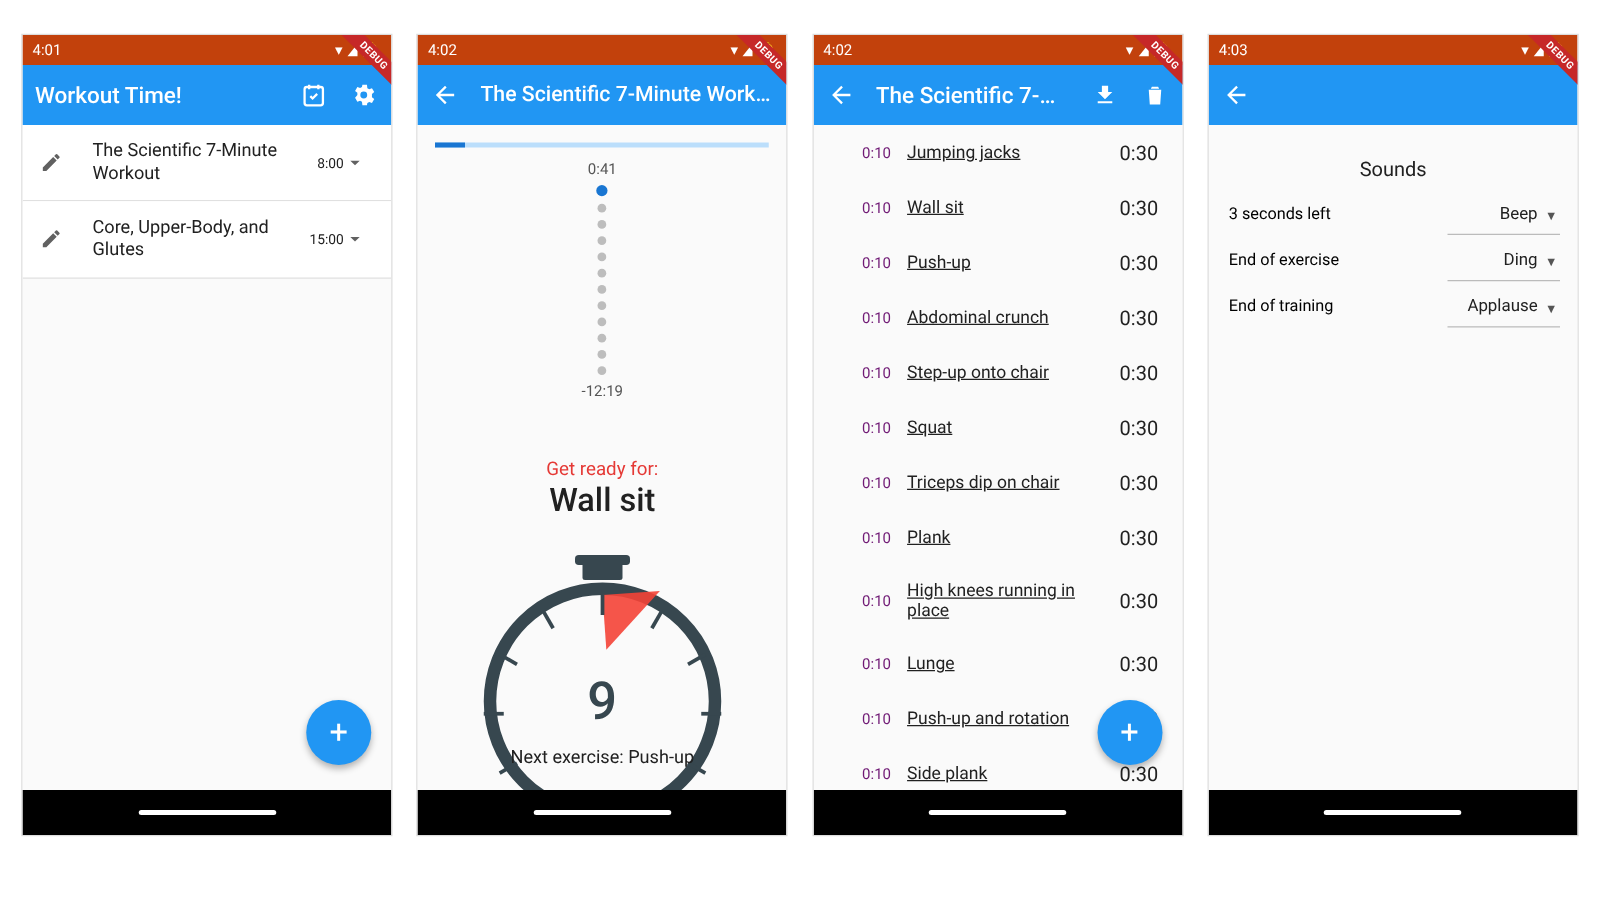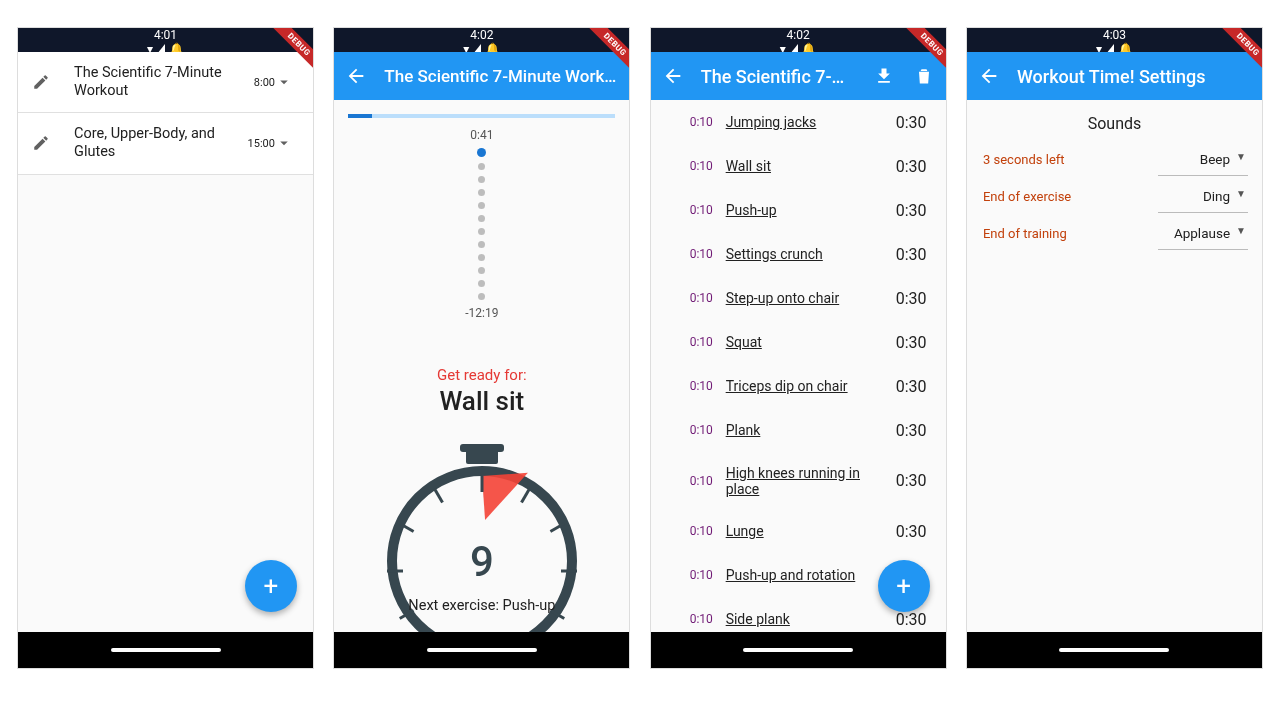--- a/index.html
+++ b/index.html
@@ -23,27 +23,26 @@
     background: #fafafa;
     position: relative;
     overflow: hidden;
     box-shadow: 0 0 0 1px #ddd;
     display: flex;
     flex-direction: column;
   }
   
   .statusbar {
     height: 24px;
-    background: #0f172a;
+    background: #c2410c;
     color: #fff;
     display: flex;
     align-items: center;
     padding: 0 8px;
     font-size: 12px;
-    flex-direction: column;
   }
   .statusbar .spacer { flex: 1; }
   .status-icons { display:flex; align-items:center; gap:2px; }
   .tri {
     width:0;height:0;
     border-left:8px solid transparent;
     border-bottom:10px solid #fff;
     margin-right:2px;
   }
   .wifi { font-size:12px; margin-right:2px; }
@@ -170,45 +169,59 @@
     display:flex; align-items:center;
     padding:12.5px 14px;
     font-size:14px;
     background:#fafafa;
   }
   .exrow .rest{ width:36px; font-size:12px; color:#701a75;margin-left:25px;}
   .exrow .en{ flex:1;text-decoration:underline; }
   .exrow .ed{ width:36px; font-size:16px;}
 
   
-  .sect-title{ text-align:center; font-size:16px; padding:14px 0 8px;}
+  .sect-title{ text-align:center; font-size:16px; padding:14px 0 8px;margin-top:12px;}
   .setrow{
     display:flex; align-items:center;
     padding:10px 16px;
     font-size:13px;
   }
-  .setrow .lbl{ flex:1; color:#c2410c;}
-  .setrow .val{ display:flex; align-items:flex-start; gap:6px; font-size:13.5px;}
+  .setrow .lbl{ flex:1; color:#000000;}
+  .setrow .val{ display:flex; align-items:flex-end; gap:6px; font-size:13.5px;}
   .setrow .caret{ font-size:10px; color:#555;}
   .underline{ border-bottom:1px solid #bbb; margin: -2px 14px 2px auto; width:90px;}
 
   svg{display:block;}
 </style>
 </head>
 <body>
 
 <div class="phone">
   <div class="debug">DEBUG</div>
   <div class="statusbar">
     <span>4:01</span>
     <span class="spacer"></span>
     <span class="status-icons">
       <span class="wifi">▾</span>
       <span class="tri"></span>
       <span class="bell">🔔</span>
+    </span>
+  </div>
+  <div class="appbar">
+    <span class="title">Workout Time!</span>
+    <span class="iconbtn">
+      <svg width="22" height="22" viewBox="0 0 24 24" fill="none" stroke="#fff" stroke-width="2">
+          <rect x="4" y="5" width="16" height="16" rx="2"></rect>
+          <path d="M8 3v4M16 3v4M9 13l2 2 4-4"></path>
+        </svg>
+    </span>
+    <span class="iconbtn">
+      <svg width="22" height="22" viewBox="0 0 24 24" fill="#fff">
+          <path d="M19.14 12.94a7 7 0 000-1.88l2.03-1.58-2-3.46-2.39.96a7 7 0 00-1.63-.94L14.8 3h-4l-.35 2.04a7 7 0 00-1.63.94l-2.39-.96-2 3.46 2.03 1.58a7 7 0 000 1.88L4.43 14.5l2 3.46 2.39-.96c.5.39 1.05.7 1.63.94L10.8 21h4l.35-2.04c.58-.24 1.13-.55 1.63-.94l2.39.96 2-3.46-2.03-1.58zM12 15a3 3 0 110-6 3 3 0 010 6z"></path>
+        </svg>
     </span>
   </div>
   <div class="body">
     <div class="wrow">
       <span class="pen">
         <svg width="18" height="18" viewBox="0 0 24 24" fill="#616161">
             <path d="M3 17.25V21h3.75L17.81 9.94l-3.75-3.75L3 17.25zM20.71 7.04a1 1 0 000-1.41l-2.34-2.34a1 1 0 00-1.41 0l-1.83 1.83 3.75 3.75 1.83-1.83z"></path>
           </svg>
       </span>
       <span class="name">The Scientific 7-Minute Workout</span>
@@ -349,21 +362,21 @@
         <span class="en">Wall sit</span>
         <span class="ed">0:30</span>
       </div>
       <div class="exrow">
         <span class="rest">0:10</span>
         <span class="en">Push-up</span>
         <span class="ed">0:30</span>
       </div>
       <div class="exrow">
         <span class="rest">0:10</span>
-        <span class="en">Settings crunch</span>
+        <span class="en">Abdominal crunch</span>
         <span class="ed">0:30</span>
       </div>
       <div class="exrow">
         <span class="rest">0:10</span>
         <span class="en">Step-up onto chair</span>
         <span class="ed">0:30</span>
       </div>
       <div class="exrow">
         <span class="rest">0:10</span>
         <span class="en">Squat</span>
@@ -416,21 +429,20 @@
       <span class="tri"></span>
       <span class="bell">🔔</span>
     </span>
   </div>
   <div class="appbar">
     <span class="iconbtn">
       <svg width="22" height="22" viewBox="0 0 24 24" fill="#fff">
           <path d="M20 11H7.83l5.59-5.59L12 4l-8 8 8 8 1.41-1.41L7.83 13H20z"></path>
         </svg>
     </span>
-    <span class="title">Workout Time! Settings</span>
   </div>
   <div class="body">
     <div class="sect-title">Sounds</div>
     <div id="settings">
         <div class="setrow">
           <span class="lbl">3 seconds left</span>
           <span class="val">
             <span>Beep</span>
             <span class="caret">▼</span>
           </span>

